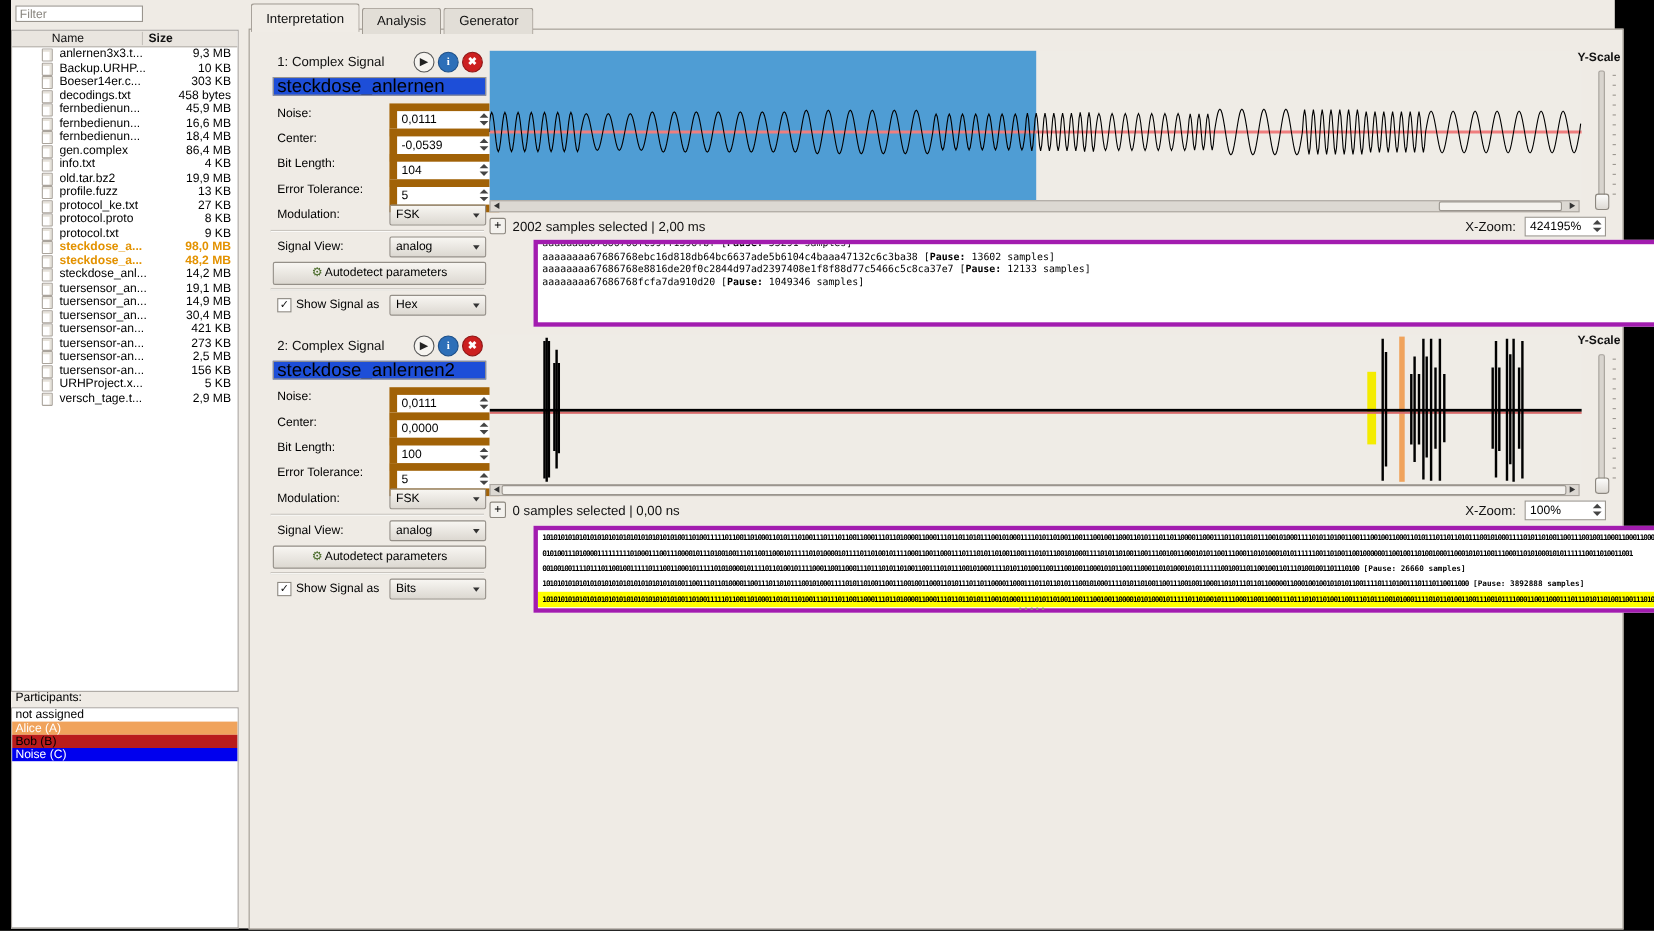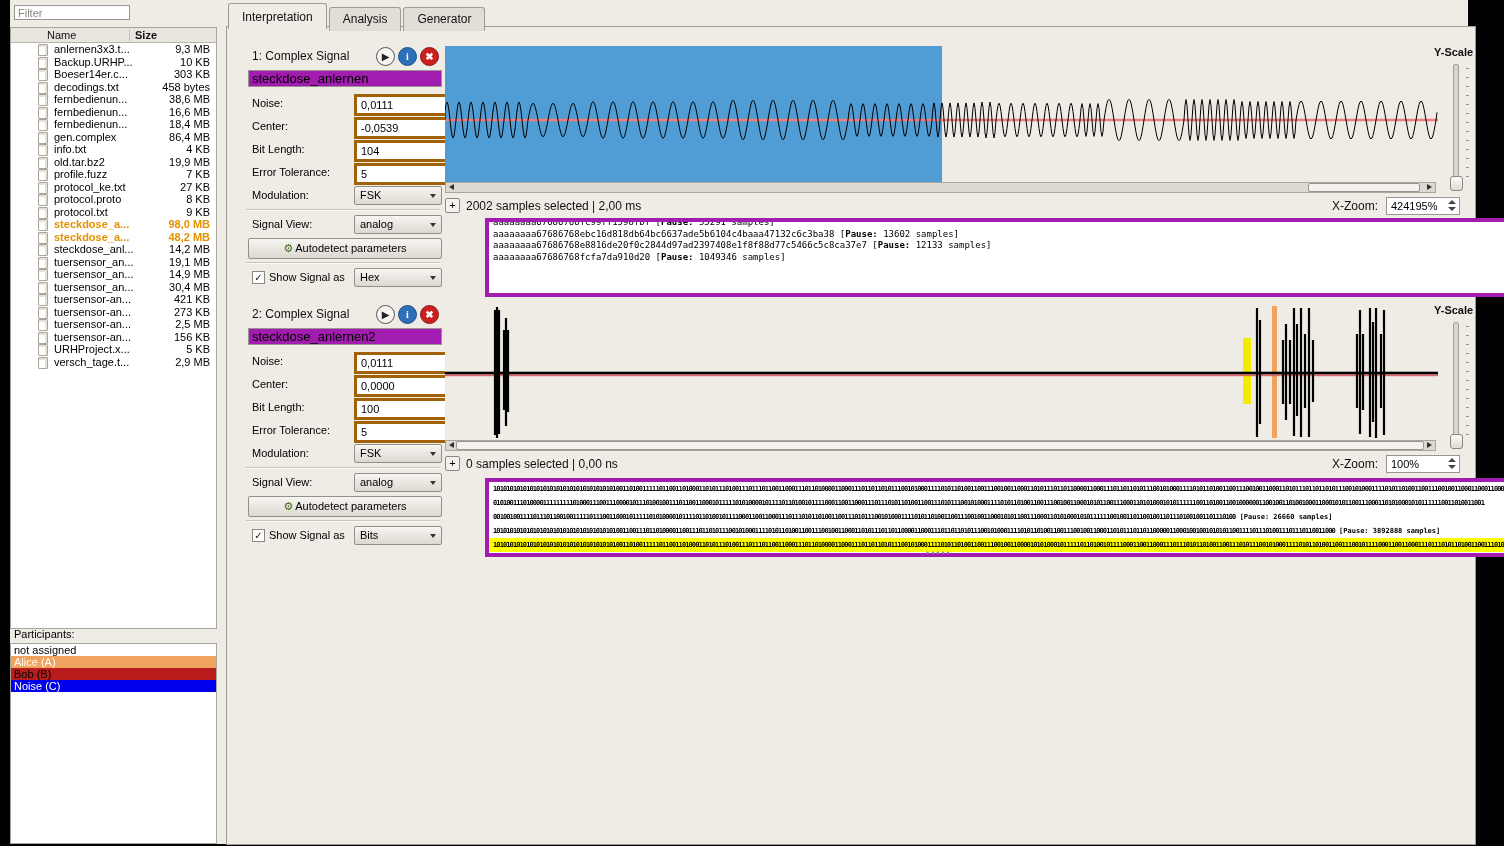--- a/index.html
+++ b/index.html
@@ -34,23 +34,23 @@
     border-bottom:none;background:#e2ded7;margin-right:2px;border-radius:3px 3px 0 0;position:relative;top:2px;}
   .tab.active{background:#f0ece6;top:0;padding-top:6px;z-index:4;}
   #pane{position:absolute;left:0;top:26px;width:1248px;height:817px;border:1px solid #a09a92;background:#efebe5;}
 
   
   .ctl-title{position:absolute;font-size:12px;color:#111;}
   .round-btn{position:absolute;width:17px;height:17px;border-radius:50%;font-size:10px;text-align:center;line-height:17px;}
   .btn-play{background:#f6f4f0;border:1px solid #555;color:#222;}
   .btn-info{background:#2d6fb8;border:1px solid #1d4f88;color:#fff;font-weight:bold;font-family:"Liberation Serif",serif;}
   .btn-close{background:#cc2020;border:1px solid #8e1515;color:#fff;font-weight:bold;}
-  .txt-input{position:absolute;height:15px;background:#a21caf;border:1px solid #9a958e;font-size:13px;padding:0 3px;color:#000;}
+  .txt-input{position:absolute;height:15px;background:#1d4ed8;border:1px solid #9a958e;font-size:17px;padding:0 3px;color:#000;}
   .fld-label{position:absolute;font-size:11px;color:#000;}
-  .spinbox{position:absolute;width:86px;height:16px;background:#fff;border:3px solid #a16207;font-size:11px;padding-left:48px;}
+  .spinbox{position:absolute;width:86px;height:16px;background:#fff;border:7px solid #a16207;font-size:11px;}
   .spinbox .val{position:absolute;left:4px;top:2px;}
   .spin-arrows{position:absolute;right:2px;top:1px;width:10px;height:13px;}
   .spin-arrows .up{position:absolute;top:1px;left:1px;width:0;height:0;border-left:4px solid transparent;border-right:4px solid transparent;border-bottom:4px solid #444;}
   .spin-arrows .dn{position:absolute;bottom:1px;left:1px;width:0;height:0;border-left:4px solid transparent;border-right:4px solid transparent;border-top:4px solid #444;}
   .dropdown{position:absolute;width:86px;height:17px;border:1px solid #948f88;border-radius:2px;
     background:linear-gradient(#f8f6f2,#dcd8d1);font-size:11px;}
   .dropdown .val{position:absolute;left:5px;top:2px;}
   .dropdown .arr{position:absolute;right:5px;top:7px;width:0;height:0;border-left:3.5px solid transparent;border-right:3.5px solid transparent;border-top:4px solid #333;}
   .wide-btn{position:absolute;height:19px;border:1px solid #948f88;border-radius:2px;background:linear-gradient(#f8f6f2,#dcd8d1);
     font-size:11px;text-align:center;line-height:18px;color:#000;}
@@ -118,21 +118,21 @@
           <span class="file-size">303 KB</span>
         </div>
         <div class="file-row">
           <span class="file-icon"></span>
           <span class="file-name">decodings.txt</span>
           <span class="file-size">458 bytes</span>
         </div>
         <div class="file-row">
           <span class="file-icon"></span>
           <span class="file-name">fernbedienun...</span>
-          <span class="file-size">38,6 MB</span>
+          <span class="file-size">45,9 MB</span>
         </div>
         <div class="file-row">
           <span class="file-icon"></span>
           <span class="file-name">fernbedienun...</span>
           <span class="file-size">16,6 MB</span>
         </div>
         <div class="file-row">
           <span class="file-icon"></span>
           <span class="file-name">fernbedienun...</span>
           <span class="file-size">18,4 MB</span>
@@ -148,21 +148,21 @@
           <span class="file-size">4 KB</span>
         </div>
         <div class="file-row">
           <span class="file-icon"></span>
           <span class="file-name">old.tar.bz2</span>
           <span class="file-size">19,9 MB</span>
         </div>
         <div class="file-row">
           <span class="file-icon"></span>
           <span class="file-name">profile.fuzz</span>
-          <span class="file-size">7 KB</span>
+          <span class="file-size">13 KB</span>
         </div>
         <div class="file-row">
           <span class="file-icon"></span>
           <span class="file-name">protocol_ke.txt</span>
           <span class="file-size">27 KB</span>
         </div>
         <div class="file-row">
           <span class="file-icon"></span>
           <span class="file-name">protocol.proto</span>
           <span class="file-size">8 KB</span>

